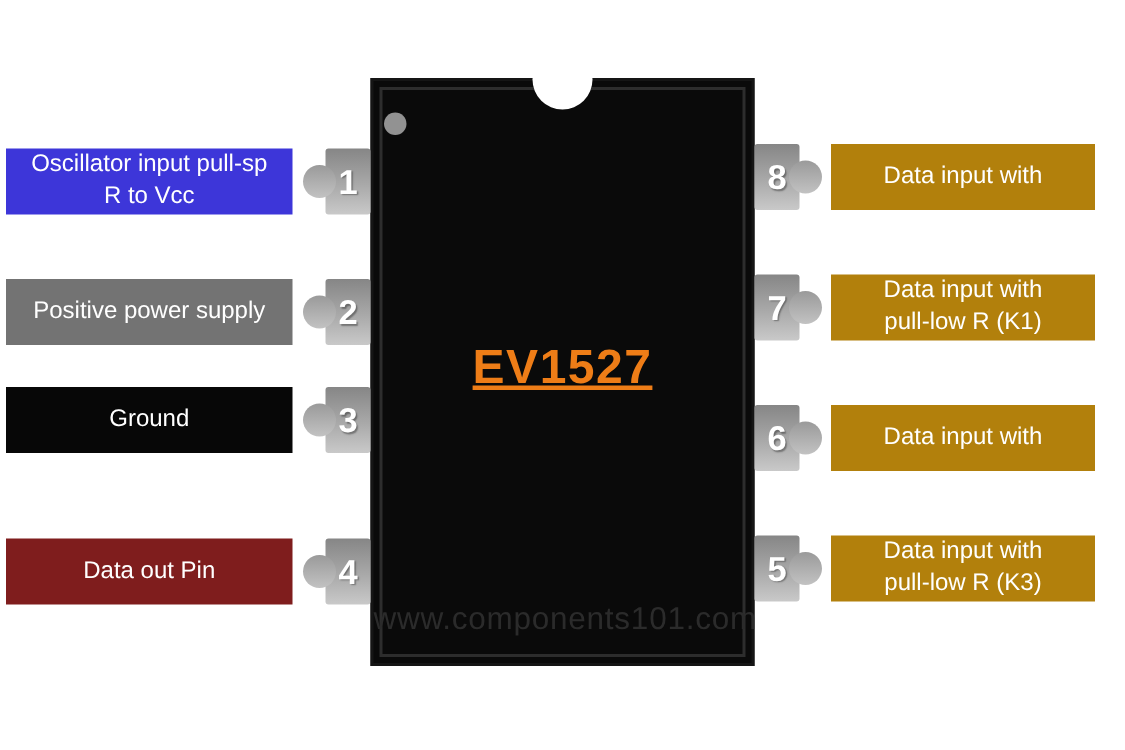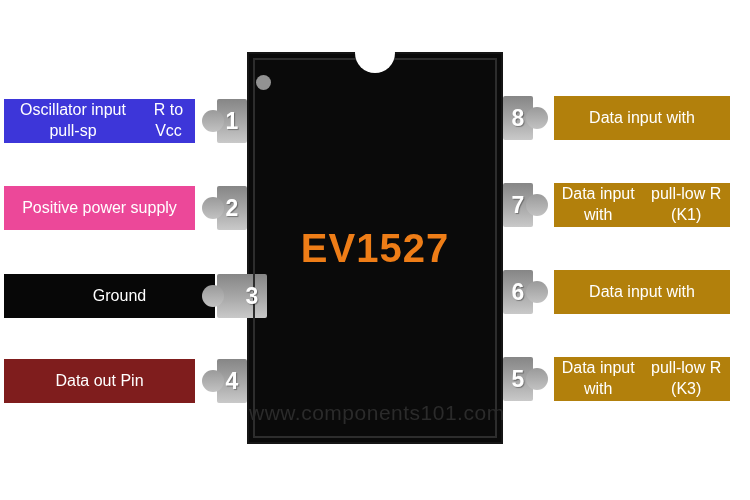--- a/index.html
+++ b/index.html
@@ -19,29 +19,29 @@
   .notch{
     position:absolute;left:50%;top:-21px;margin-left:-20px;width:40px;height:40px;
     border-radius:50%;background:#ffffff;z-index:2;
   }
   .pin1-dot{
     position:absolute;left:7px;top:21px;width:15px;height:15px;border-radius:50%;
     background:#929292;z-index:2;
   }
   .chip-title{
     position:absolute;left:0;top:172px;width:100%;text-align:center;z-index:2;
-    color:#ee7d17;font-size:40px;font-weight:bold;letter-spacing:1px;
+    color:#ee7d17;font-size:32px;font-weight:bold;letter-spacing:1px;text-decoration:underline;
   }
   .watermark{
     position:absolute;left:0;top:347px;width:100%;text-align:center;z-index:2;
     color:#2b2b2b;font-size:21px;letter-spacing:0.5px;white-space:nowrap;
   }
   
   .pin-label{
-    position:absolute;height:44px;display:flex;
+    position:absolute;height:44px;display:flex;flex-direction:column;
     justify-content:center;align-items:center;text-align:center;
     color:#ffffff;font-size:16px;line-height:1.3;
   }
   .pin-label span{display:block;}
   .pin-label.left{left:4px;width:191px;}
   .pin-label.right{left:554px;width:176px;}
   
   .pin-tab{
     position:absolute;width:30px;height:44px;border-radius:2px;
     background:linear-gradient(180deg,#868686 0%,#a9a9a9 55%,#c9c9c9 100%);
@@ -54,40 +54,40 @@
     top:50%;transform:translateY(-50%);
     background:linear-gradient(180deg,#9a9a9a,#c2c2c2);
   }
   .pin-tab.left::before{left:-15px;}
   .pin-tab.right::before{right:-15px;}
   .pin-num{
     position:relative;z-index:1;color:#ffffff;font-weight:bold;font-size:23px;
     text-shadow:1px 1px 1px rgba(0,0,0,0.35);
   }
   
-  .rl1{top:99px;}  .rl2{top:186px;}  .rl3{top:274px;padding-left:20px;}  .rl4{top:359px;}
+  .rl1{top:99px;}  .rl2{top:186px;}  .rl3{top:258px;}  .rl4{top:359px;}
   .rr1{top:96px;}  .rr2{top:183px;}  .rr3{top:270px;}  .rr4{top:357px;}
 </style>
 </head>
 <body>
 
 <div class="canvas">
 
   <div class="chip">
     <div class="notch"></div>
     <div class="pin1-dot"></div>
     <div class="chip-title">EV1527</div>
     <div class="watermark">www.components101.com</div>
   </div>
 
   <div class="pin-label left rl1" style="background-color: rgb(61, 54, 217);">
     <span>Oscillator input pull-sp</span>
     <span>R to Vcc</span>
   </div>
-  <div class="pin-label left rl2" style="background-color: #ec4899;">
+  <div class="pin-label left rl2" style="background-color: #737373;">
     <span>Positive power supply</span>
     <span></span>
   </div>
   <div class="pin-label left rl3" style="background-color: rgb(7, 7, 7);">
     <span>Ground</span>
     <span></span>
   </div>
   <div class="pin-label left rl4" style="background-color: #7f1d1d;">
     <span>Data out Pin</span>
     <span></span>

